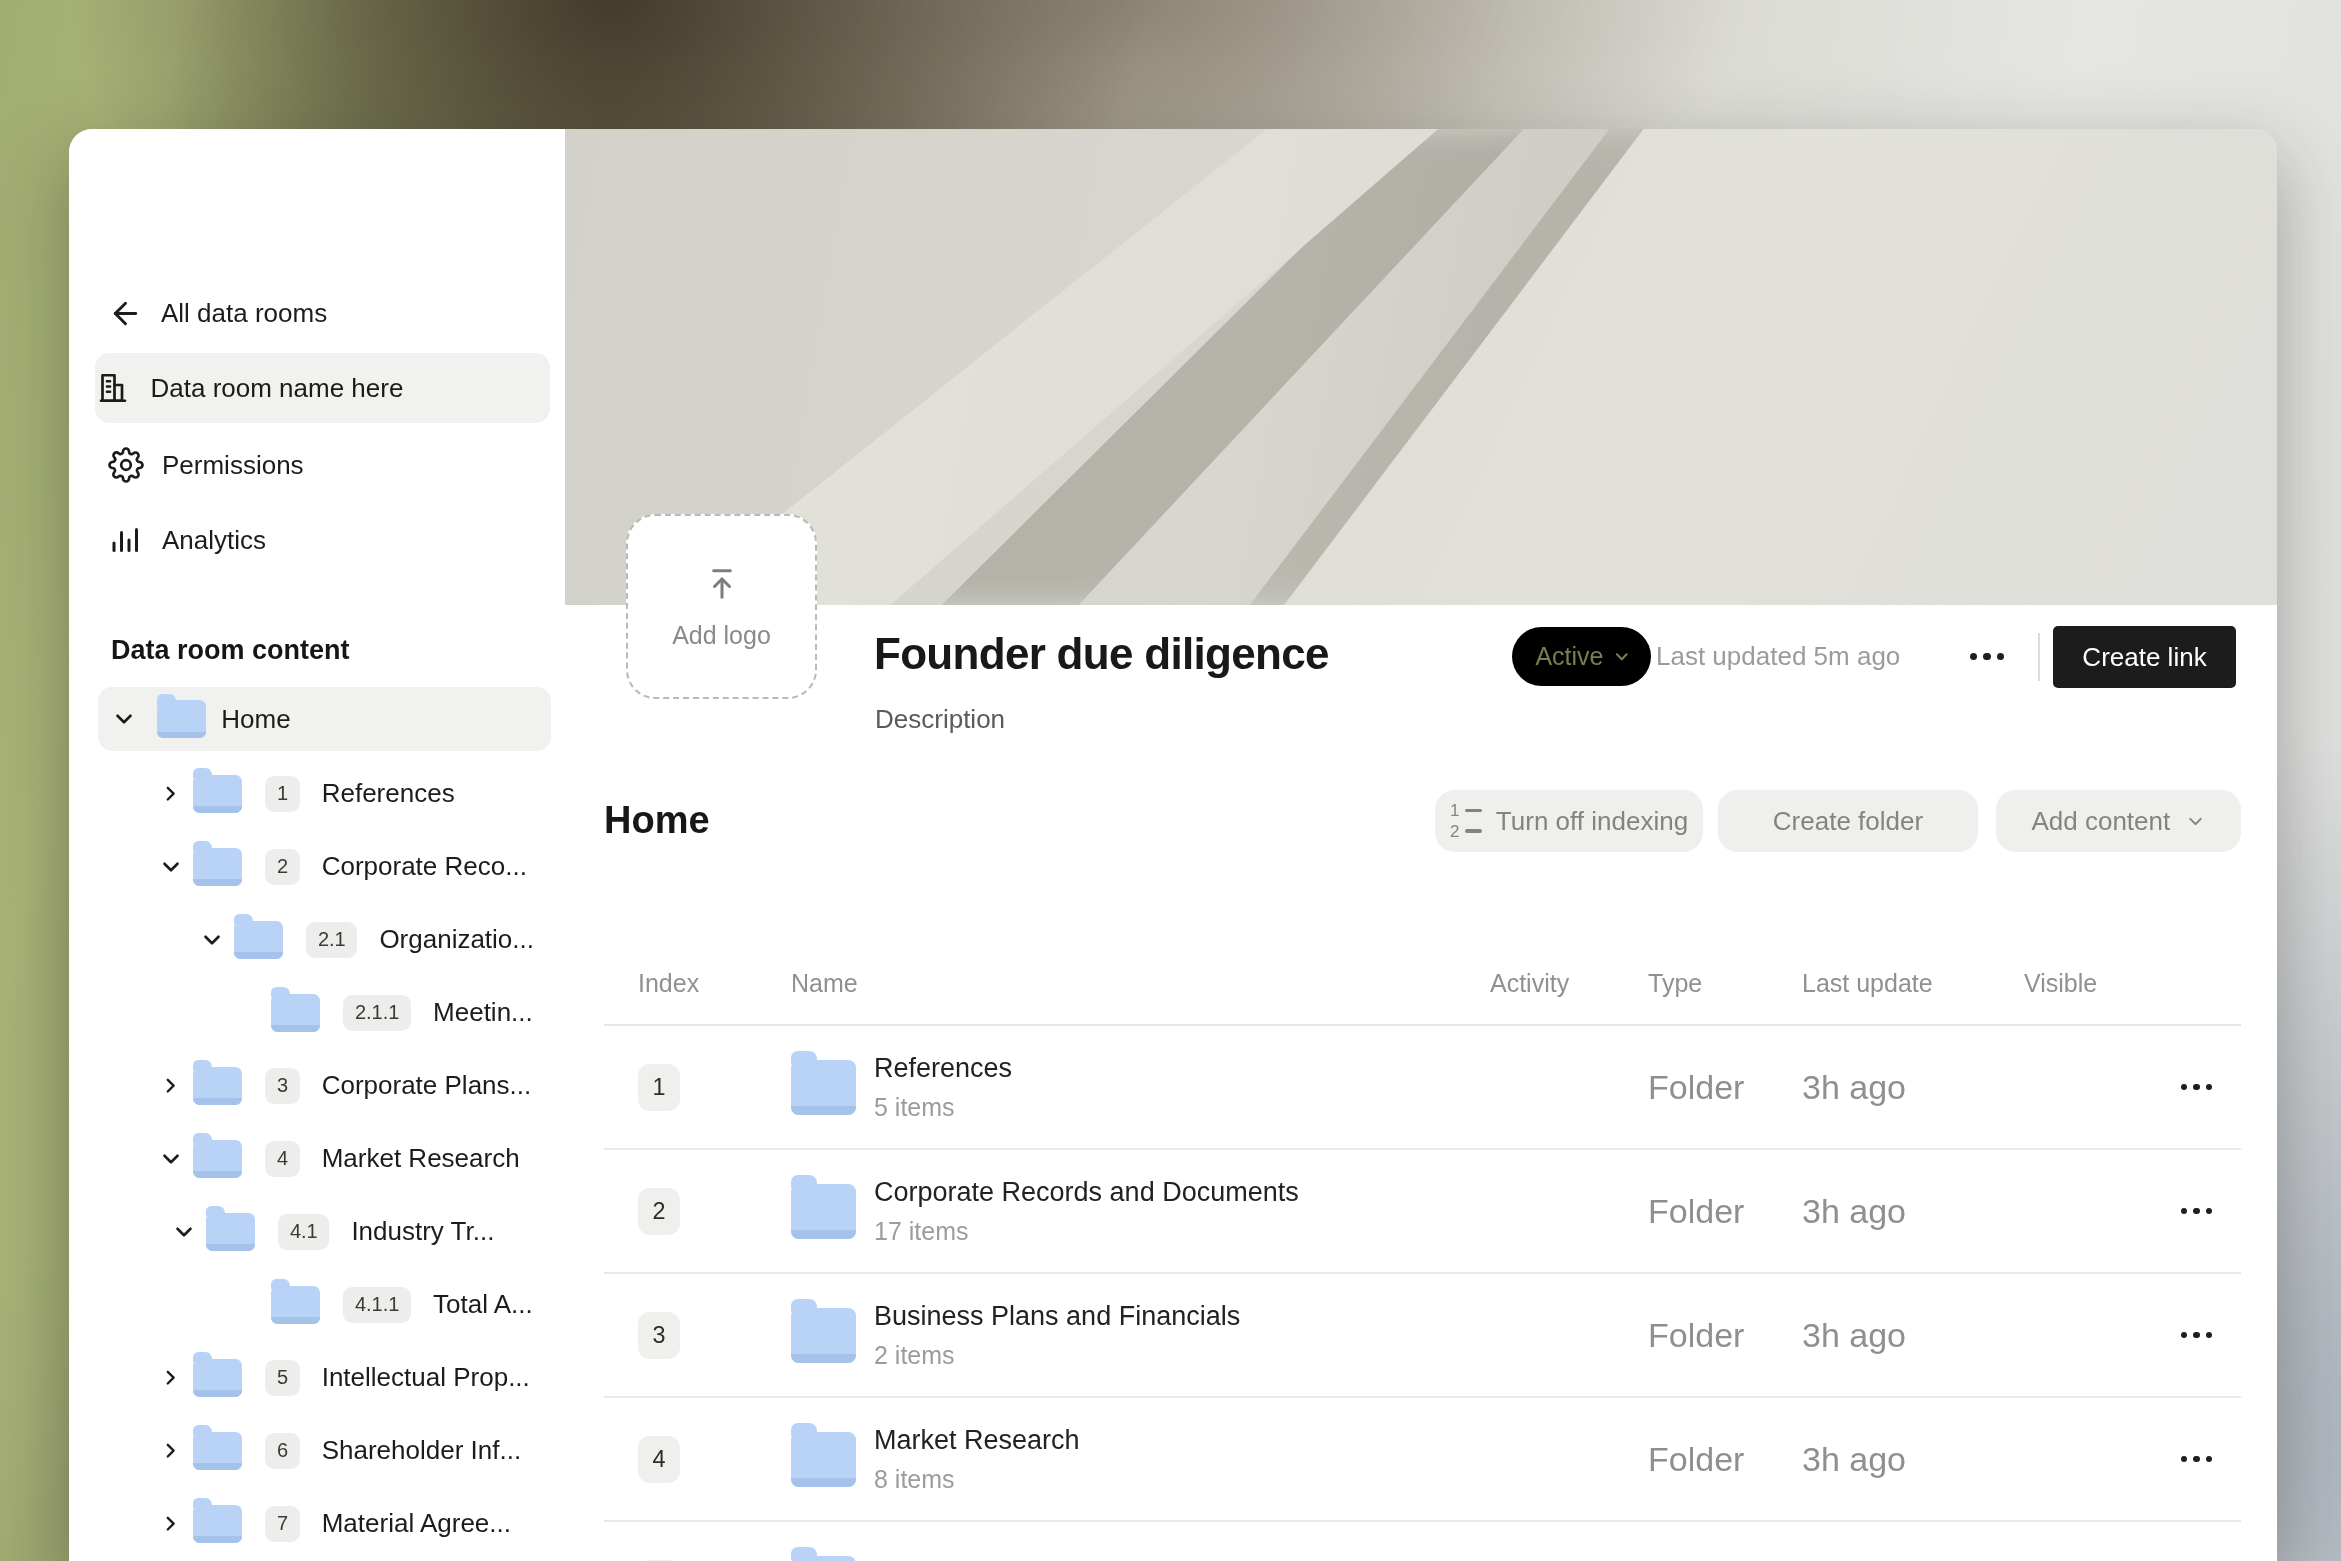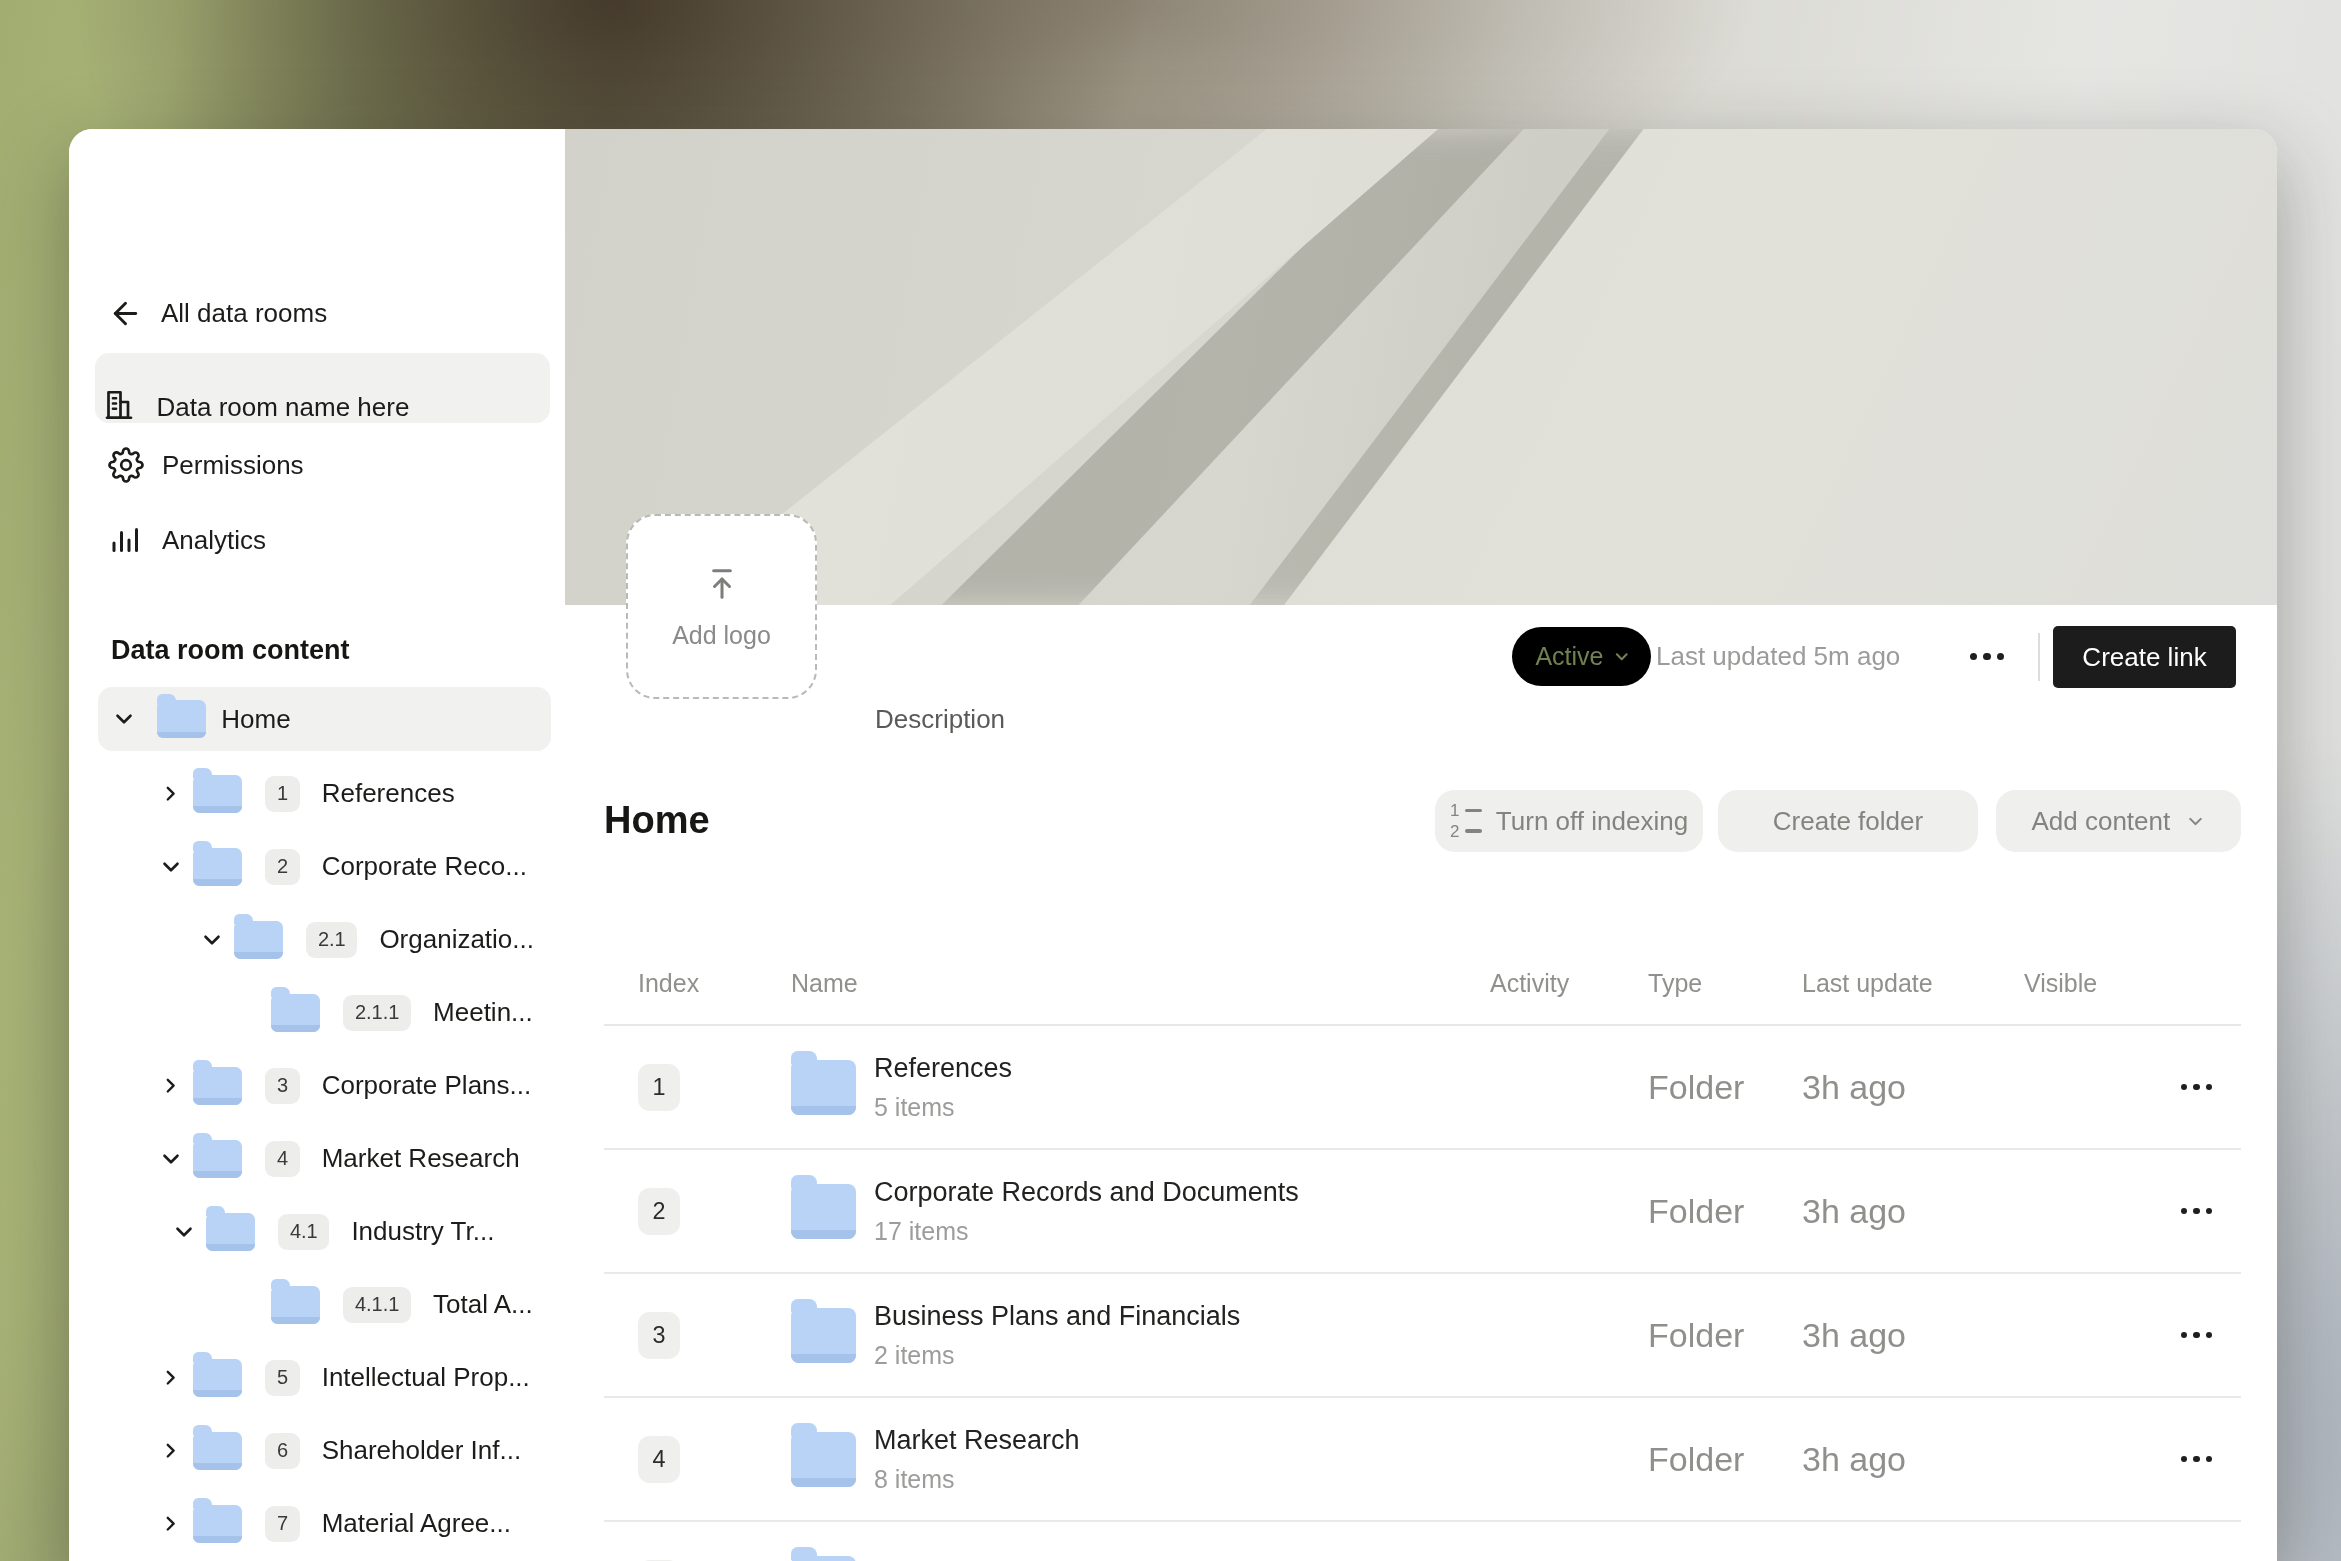--- a/index.html
+++ b/index.html
@@ -18,21 +18,21 @@
     background:#ffffff; border-radius:23.4px 23.4px 0 0; overflow:hidden;
     box-shadow:0 26px 78px rgba(30,30,25,0.35);
   }
 
   
   .sidebar { position:absolute; left:0; top:0; width:496px; height:100%; background:#ffffff; }
   .srow { position:absolute; left:39px; height:60px; display:flex; align-items:center; gap:18px; cursor:pointer; }
   .srow .lbl { font-size:26px; color:#1c1c1a; }
   .pill { background:#f1f1ef; border-radius:14.3px; }
   .room-pill { position:absolute; left:26px; top:224px; width:455px; height:70px;
-    display:flex; align-items:flex-end; padding-left:6px; gap:19.5px; cursor:pointer; }
+    display:flex; align-items:center; padding-left:0; gap:19.5px; cursor:pointer; }
   .room-pill .lbl { font-size:26px; color:#1b1b19; }
   .section-title { position:absolute; left:42px; top:506px; font-size:27px; font-weight:700; color:#161614; }
   .home-pill { position:absolute; left:29px; top:558px; width:453px; height:64px;
     display:flex; align-items:center; padding-left:11.7px; cursor:pointer; }
   .tree { position:absolute; left:0; top:628px; width:496px; }
   .trow { height:73px; display:flex; align-items:center; cursor:pointer; }
   .chev { width:29px; height:29px; flex:0 0 29px; display:flex; align-items:center; justify-content:center; }
   .tree-badge { height:36px; padding:0 11.7px; margin-left:23.4px; background:#ededeb; border-radius:9px;
     display:flex; align-items:center; font-size:20px; color:#3a3a38; }
   .tlabel { margin-left:22px; font-size:26px; color:#1c1c1a; white-space:nowrap; }
@@ -301,20 +301,21 @@
       <span>
         <svg width="40" height="40" viewBox="0 0 24 24" fill="none" stroke="#7d7d7a" stroke-width="1.8" stroke-linecap="round" stroke-linejoin="round">
           <path d="M7 4h10"></path>
             <path d="M12 20V9"></path>
             <path d="M7.5 13.5 12 9l4.5 4.5"></path>
         </svg>
       </span>
       <span class="lbl">Add logo</span>
     </div>
 
+    <h1 class="page-title">Founder due diligence</h1>
     <div class="description">Description</div>
 
     <div class="status-badge">
       <span class="lbl">Active</span>
       <span>
         <svg width="19.5" height="19.5" viewBox="0 0 24 24" fill="none" stroke="#72814f" stroke-width="2.6" stroke-linecap="round" stroke-linejoin="round">
             <path d="M6 9l6 6 6-6"></path>
           </svg>
       </span>
     </div>

